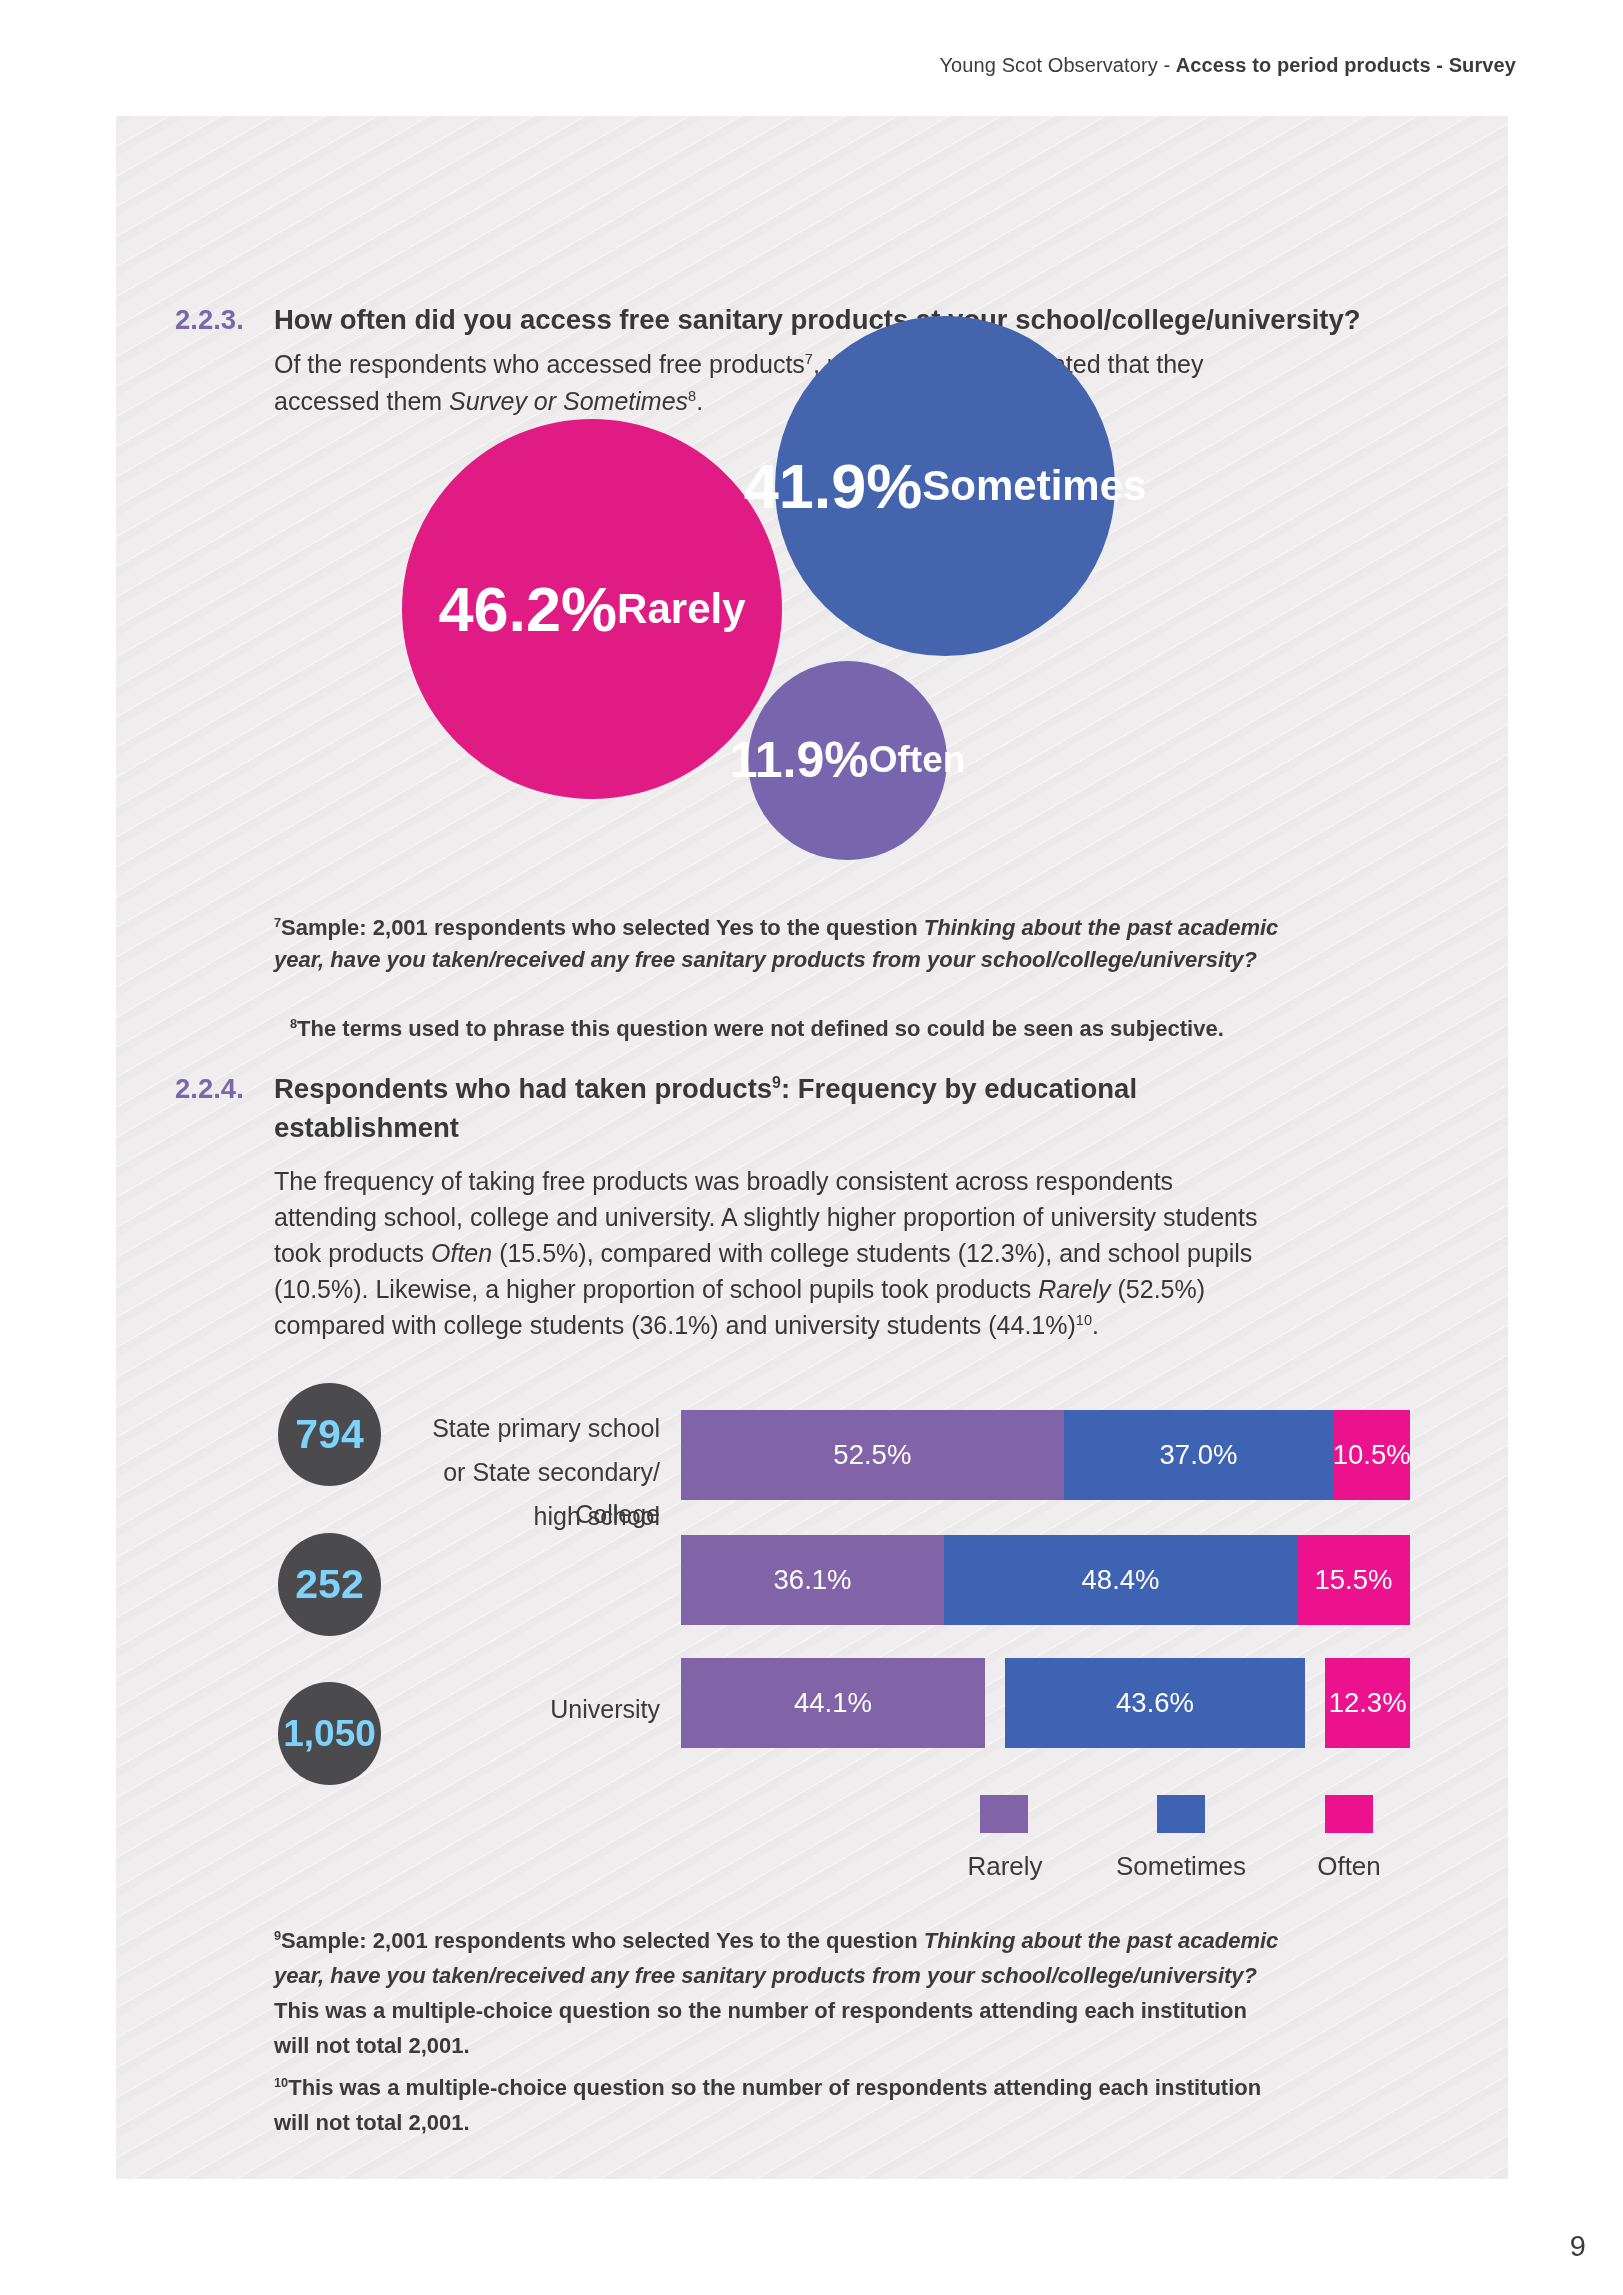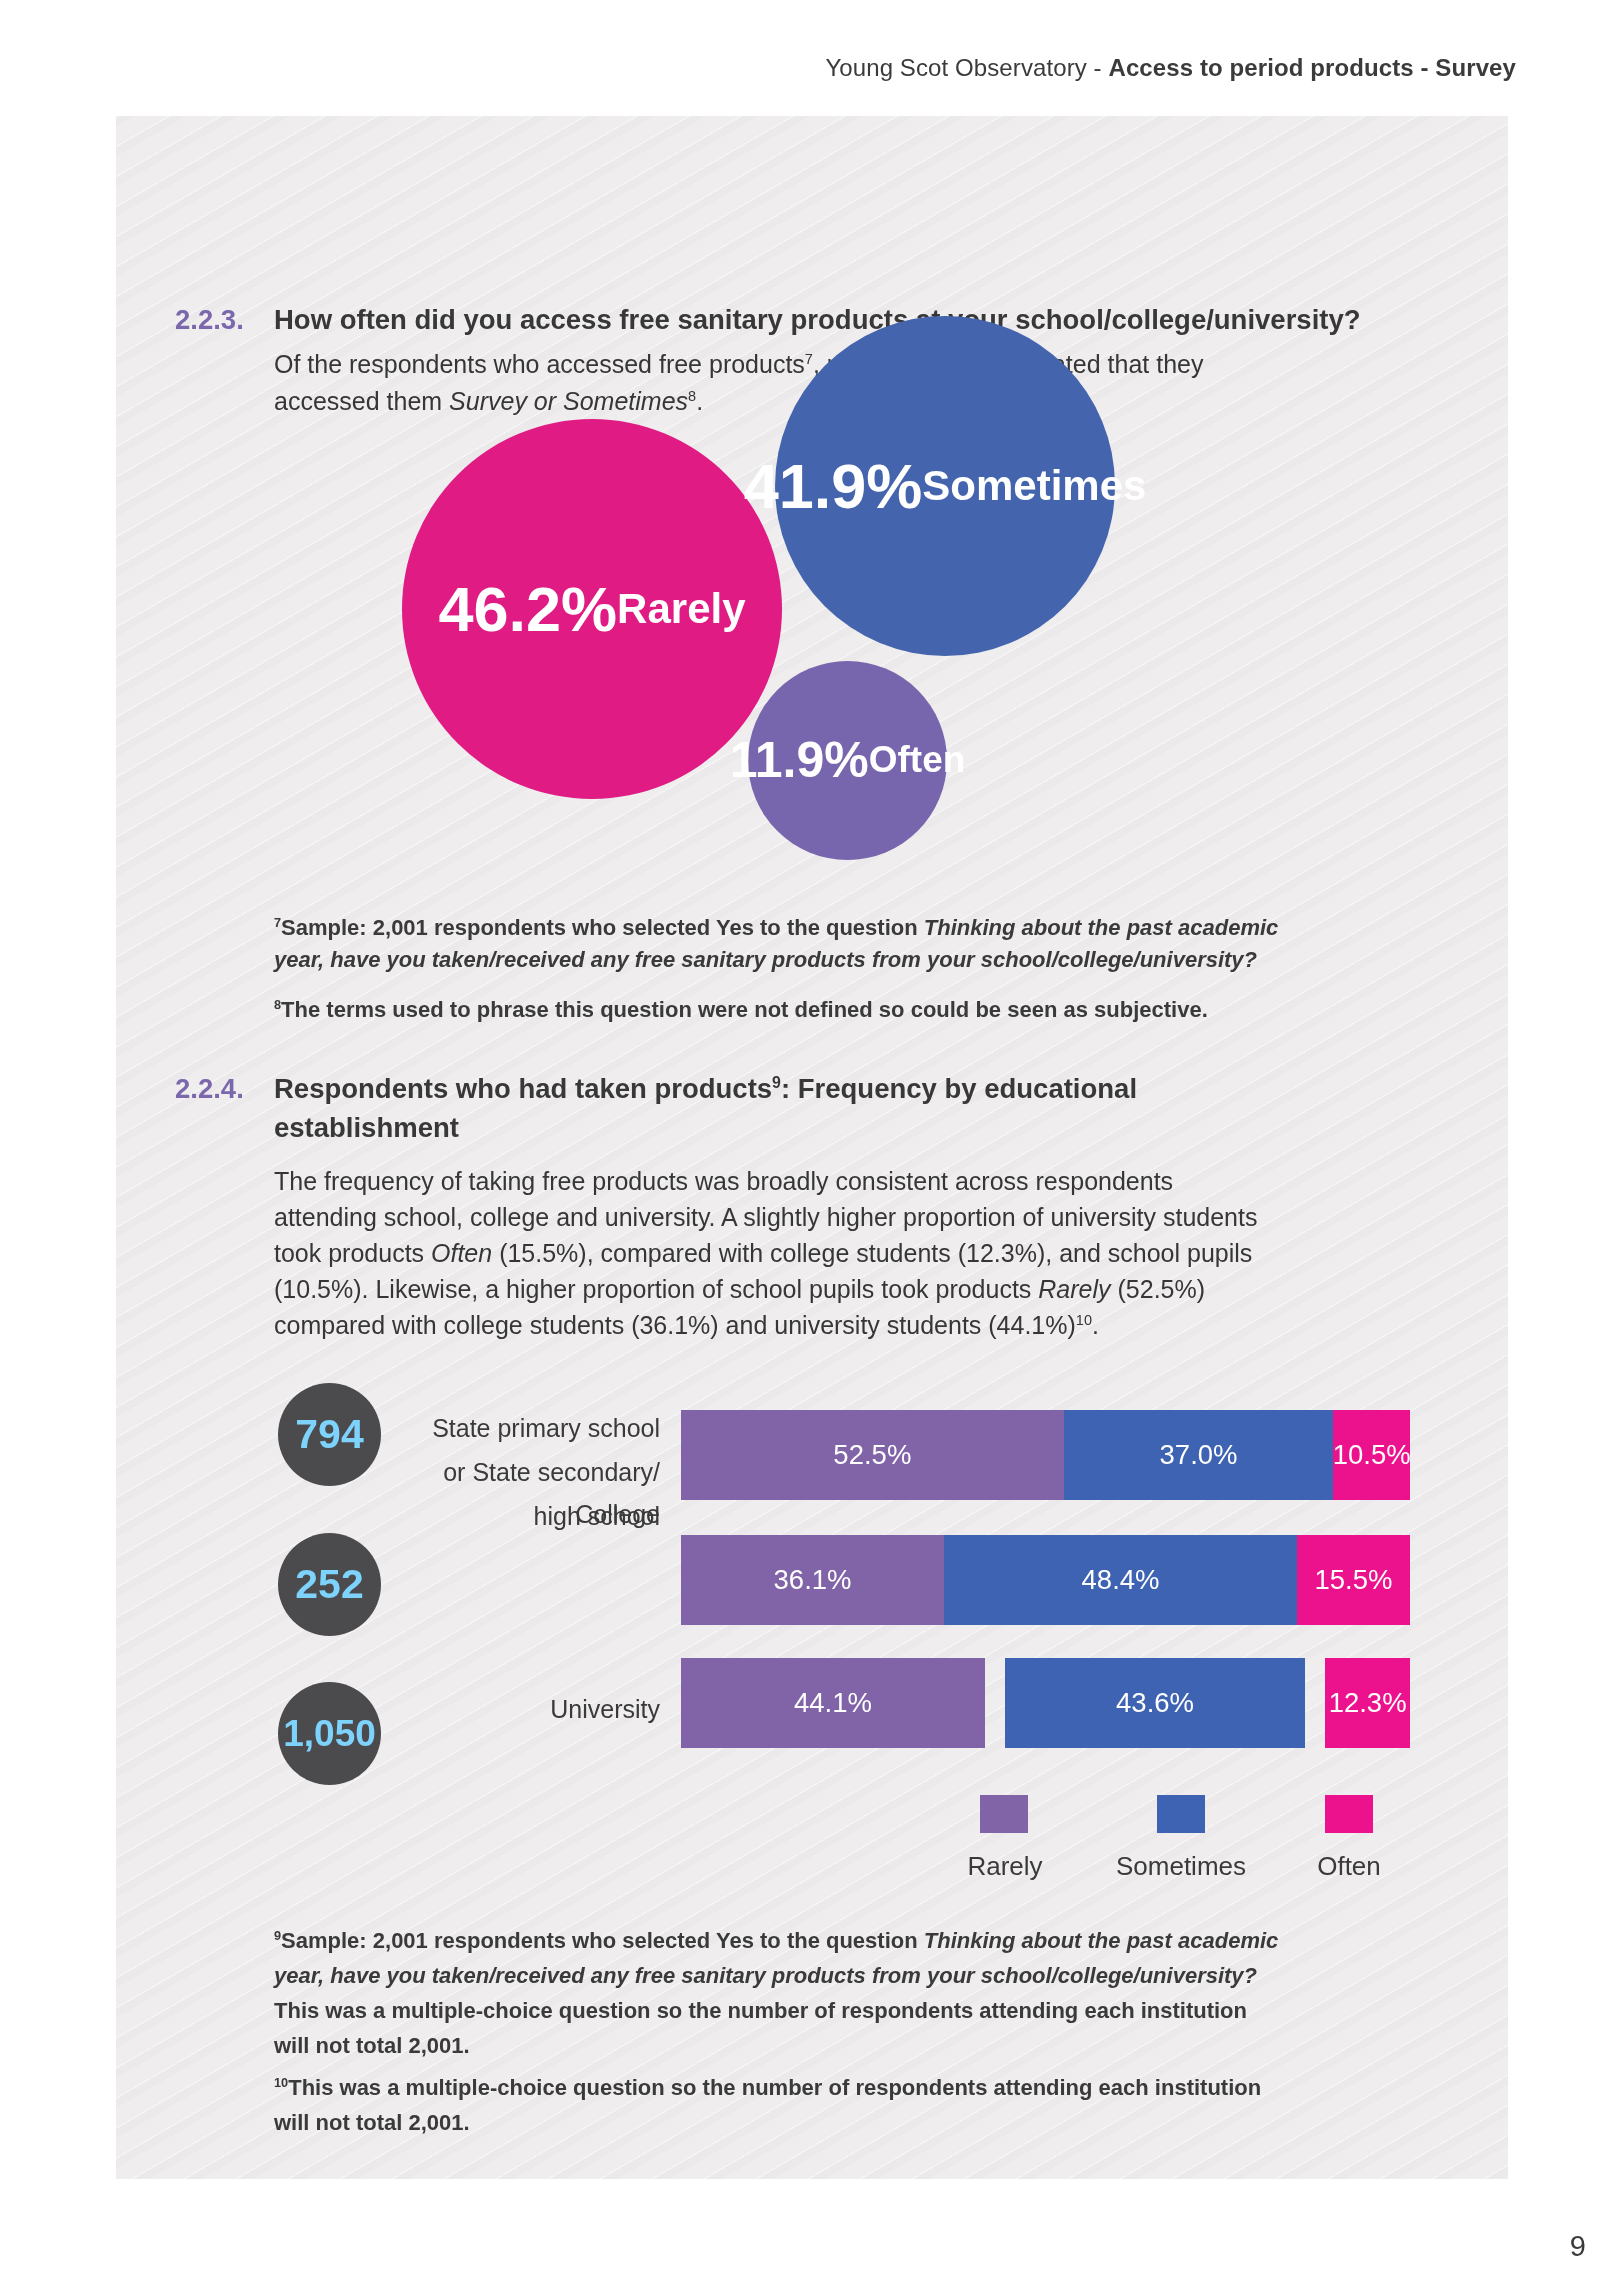--- a/index.html
+++ b/index.html
@@ -9,21 +9,21 @@
     overflow:hidden;
   }
   .it{font-style:italic;}
   .bo{font-weight:700;}
   .sup{font-size:0.58em;vertical-align:super;line-height:0;}
   .prewrap{white-space:pre-line;}
 
   
   .page-header{
     position:absolute;top:54px;right:107px;
-    font-size:24px;color:#3b3b3b;letter-spacing:0.1px;
+    font-size:20px;color:#3b3b3b;letter-spacing:0.1px;
   }
 
   
   .sheet{
     position:absolute;left:116px;top:116px;width:1392px;height:2063px;
     background-color:#efedee;
     background-image:
       repeating-linear-gradient(150deg, rgba(255,255,255,0.55) 0 1.3px, transparent 1.3px 26px),
       repeating-linear-gradient(150deg, rgba(90,80,100,0.022) 0 9.2px, transparent 9.2px 26px);
   }
@@ -64,21 +64,21 @@
   #bubble-often{left:632px;top:545px;width:199px;height:199px;}
   #bubble-often .pct{font-size:50px;}
   #bubble-often .blabel{font-size:37px;}
 
   
   .fn{
     position:absolute;left:158px;width:1191px;margin:0;
     font-size:22px;font-weight:700;line-height:34px;color:#3a3a3a;
   }
   #fn7{top:796px;line-height:32px;}
-  #fn8{top:877px;}
+  #fn8{top:896px;margin-left:16px;}
   #fn9{top:1807px;line-height:35px;}
   #fn10{top:1954px;line-height:35px;}
 
   
   .count-badge{
     position:absolute;left:162px;width:103px;height:103px;border-radius:50%;
     display:flex;align-items:center;justify-content:center;
     color:#7dd3fc;font-weight:700;
   }
   #count-0{top:1267px;font-size:41px;}

